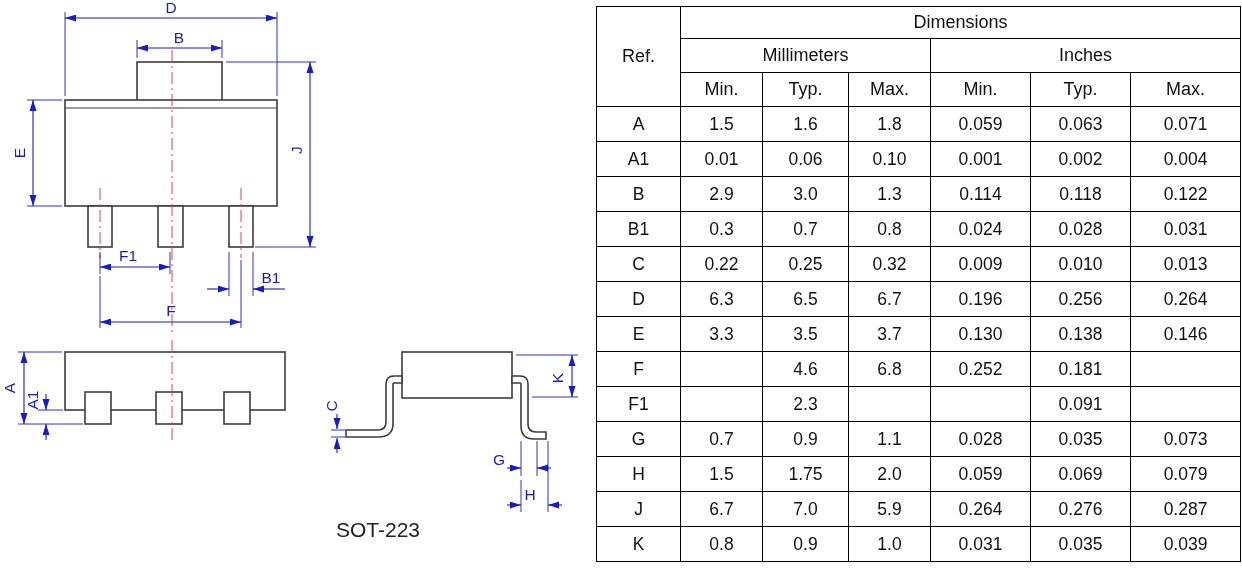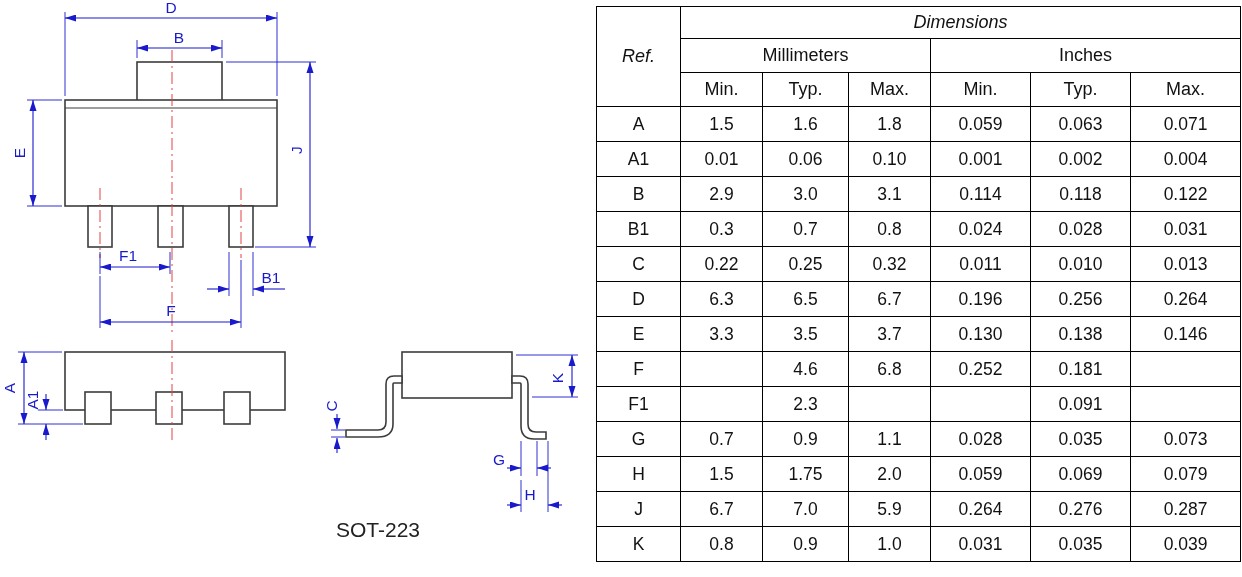--- a/index.html
+++ b/index.html
@@ -14,21 +14,21 @@
   .ext{stroke:#1a1acd;stroke-width:0.9;fill:none;}
   .cl{stroke:#e04545;stroke-width:1;fill:none;stroke-dasharray:12 4 2 4;}
   text.dimlabel{fill:#1a1acd;font-size:15.5px;font-family:"Liberation Sans",sans-serif;text-anchor:middle;}
   text.caption{fill:#222;font-size:21px;font-family:"Liberation Sans",sans-serif;text-anchor:middle;}
 
   
   table.dims{position:absolute;left:596px;top:6px;width:644px;border-collapse:collapse;table-layout:fixed;
              text-align:center;color:#111;}
   table.dims th,table.dims td{border:1.6px solid #000;font-weight:normal;padding:0;white-space:nowrap;}
   table.dims thead th{font-size:18px;}
-  table.dims thead tr.h1 th{height:31px;font-style:italic;}
+  table.dims thead tr.h1 th{height:31px;}
   table.dims thead tr.h2 th{height:33px;}
   table.dims thead tr.h3 th{height:33px;}
   table.dims tbody td{height:34px;font-size:17.5px;}
 </style>
 </head>
 <body>
 
 <div class="page">
 
   <svg class="drawing" width="592" height="577" viewBox="0 0 592 577">
@@ -200,40 +200,40 @@
           <td>0.06</td>
           <td>0.10</td>
           <td>0.001</td>
           <td>0.002</td>
           <td>0.004</td>
         </tr>
         <tr>
           <td>B</td>
           <td>2.9</td>
           <td>3.0</td>
-          <td>3.1</td>
+          <td>1.3</td>
           <td>0.114</td>
           <td>0.118</td>
           <td>0.122</td>
         </tr>
         <tr>
           <td>B1</td>
           <td>0.3</td>
           <td>0.7</td>
           <td>0.8</td>
           <td>0.024</td>
           <td>0.028</td>
           <td>0.031</td>
         </tr>
         <tr>
           <td>C</td>
           <td>0.22</td>
           <td>0.25</td>
           <td>0.32</td>
-          <td>0.011</td>
+          <td>0.009</td>
           <td>0.010</td>
           <td>0.013</td>
         </tr>
         <tr>
           <td>D</td>
           <td>6.3</td>
           <td>6.5</td>
           <td>6.7</td>
           <td>0.196</td>
           <td>0.256</td>

